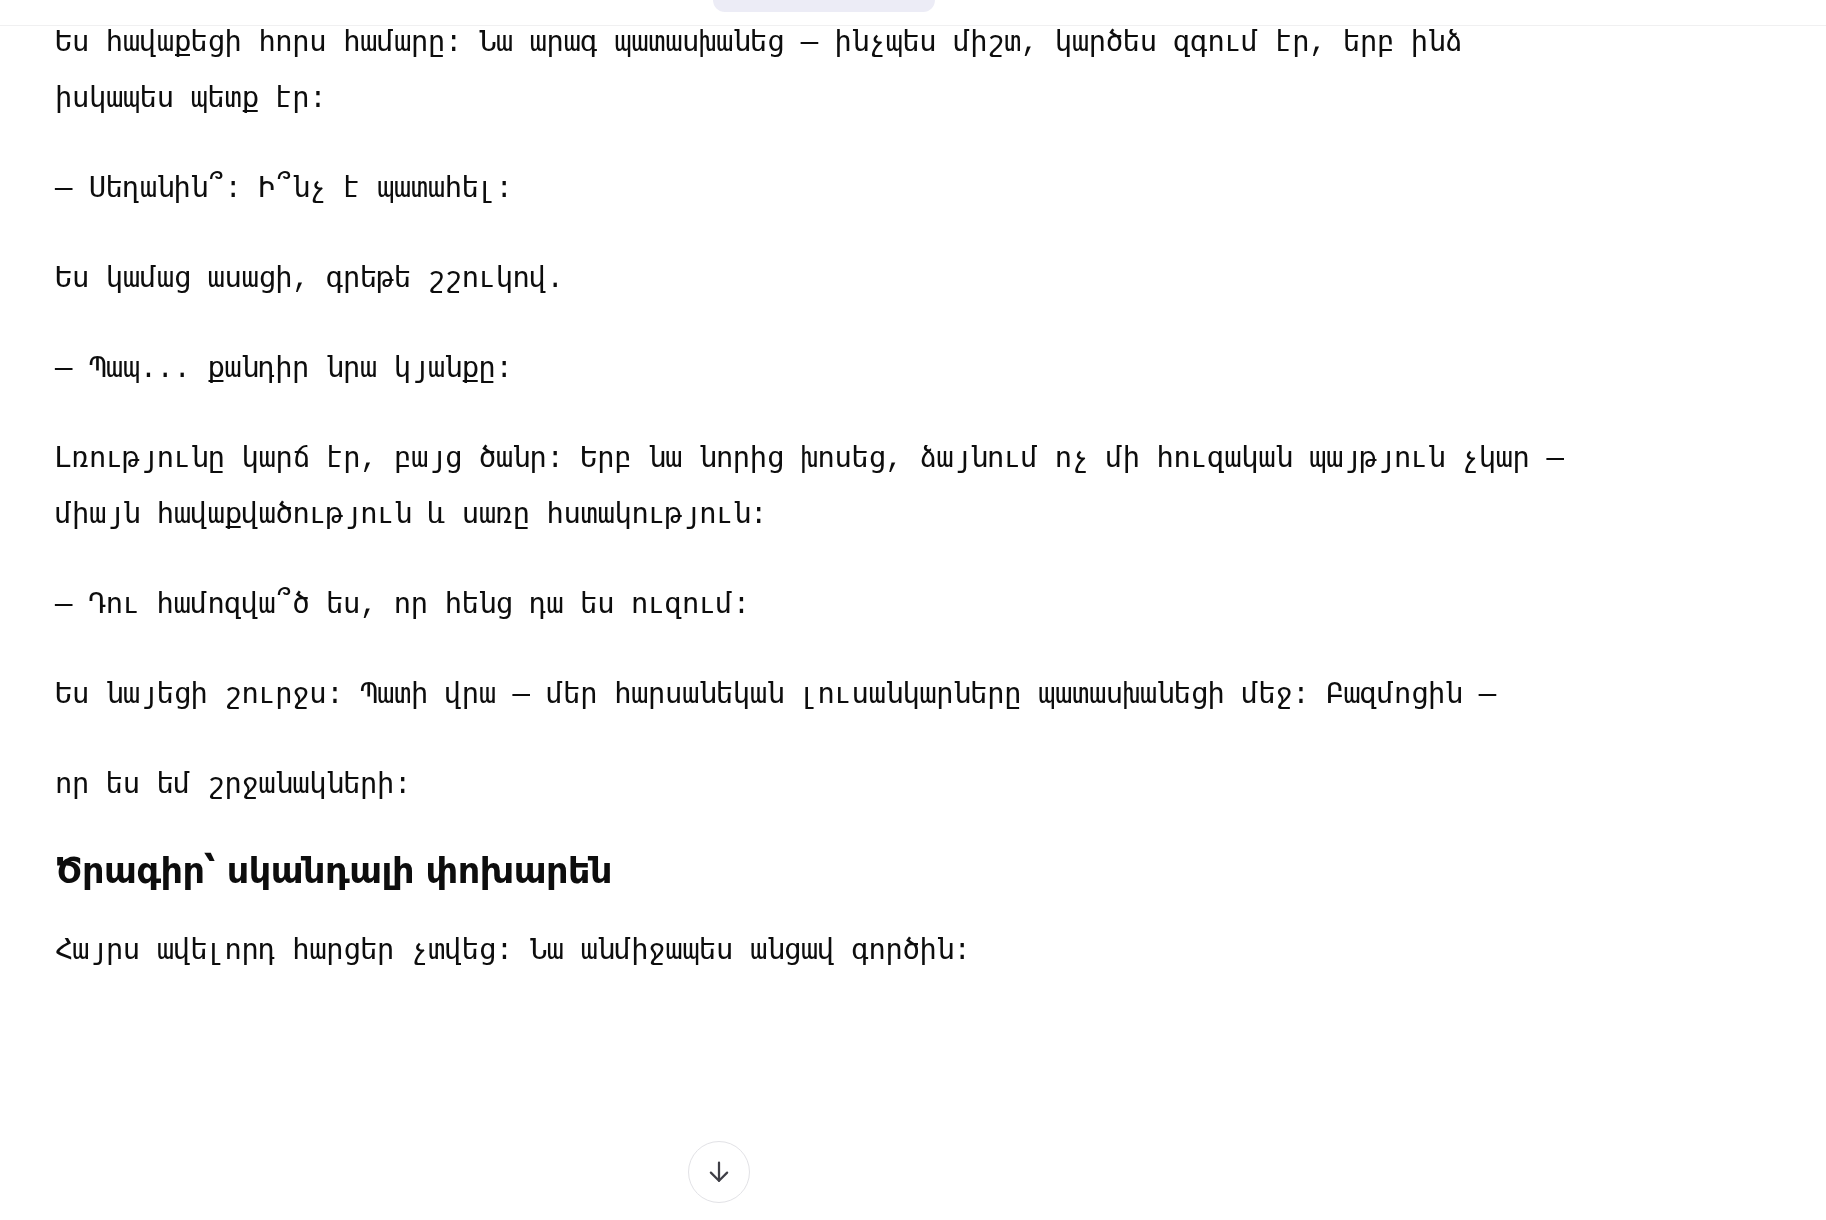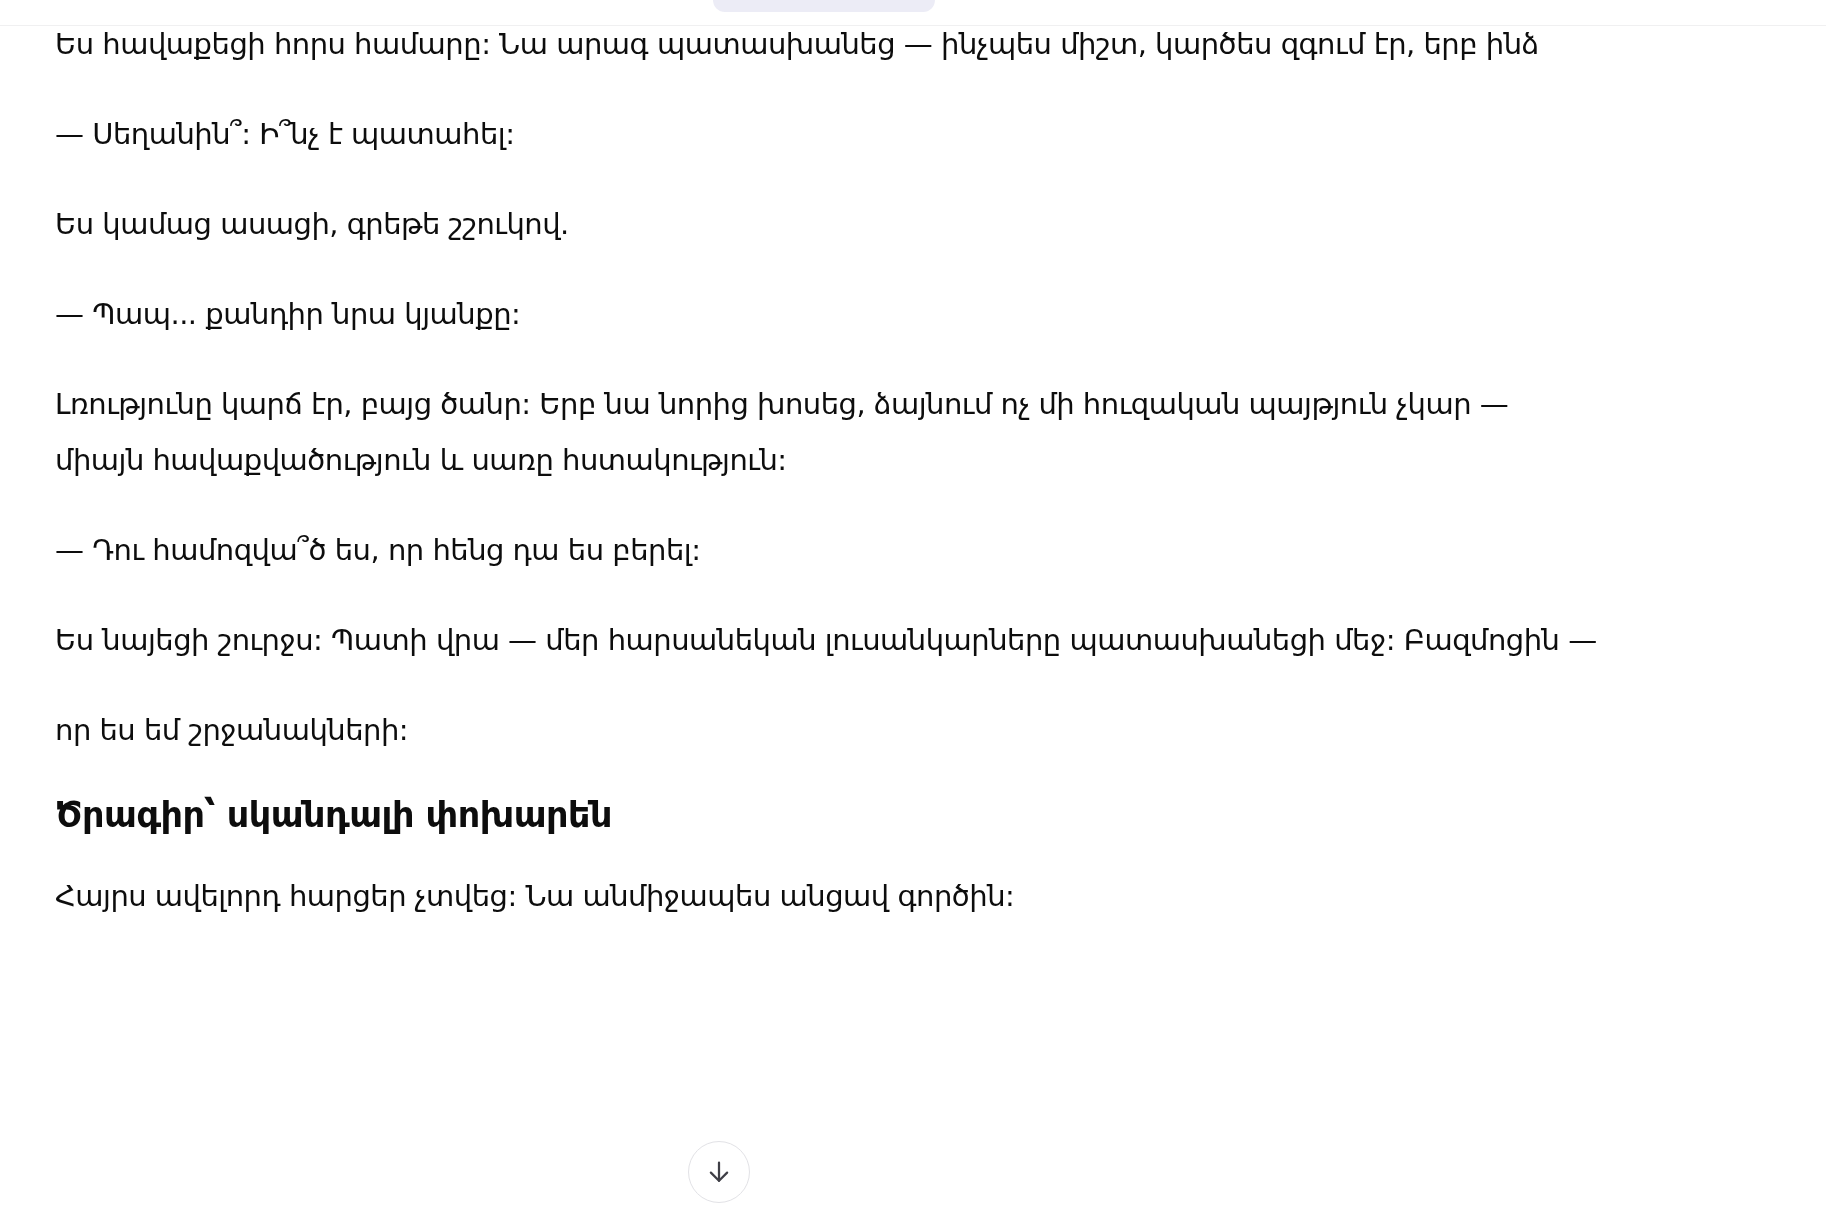--- a/index.html
+++ b/index.html
@@ -34,20 +34,21 @@
     position: absolute;
     left: 55px;
     top: 16px;
     width: 1700px;
   }
   .para {
     margin: 0 0 34px 0;
     font-size: 29px;
     font-weight: normal;
     letter-spacing: -0.5px;
+    font-family: Liberation Mono, monospace;
   }
   .para .line {
     display: block;
     line-height: 56px;
     white-space: nowrap;
   }
   .heading {
     margin: 6px 0 30px 0;
     font-size: 35px;
     font-weight: bold;
@@ -80,36 +81,37 @@
 </style>
 </head>
 <body>
 
 <div class="top-pill"></div>
 <div class="header-divider"></div>
 
 <div class="content-column">
     <p class="para">
       <span class="line">Ես հավաքեցի հորս համարը: Նա արագ պատասխանեց — ինչպես միշտ, կարծես զգում էր, երբ ինձ</span>
+      <span class="line">իսկապես պետք էր:</span>
     </p>
     <p class="para">
       <span class="line">— Սեղանին՞: Ի՞նչ է պատահել:</span>
     </p>
     <p class="para">
       <span class="line">Ես կամաց ասացի, գրեթե շշուկով.</span>
     </p>
     <p class="para">
       <span class="line">— Պապ... քանդիր նրա կյանքը:</span>
     </p>
     <p class="para">
       <span class="line">Լռությունը կարճ էր, բայց ծանր: Երբ նա նորից խոսեց, ձայնում ոչ մի հուզական պայթյուն չկար —</span>
       <span class="line">միայն հավաքվածություն և սառը հստակություն:</span>
     </p>
     <p class="para">
-      <span class="line">— Դու համոզվա՞ծ ես, որ հենց դա ես բերել:</span>
+      <span class="line">— Դու համոզվա՞ծ ես, որ հենց դա ես ուզում:</span>
     </p>
     <p class="para">
       <span class="line">Ես նայեցի շուրջս: Պատի վրա — մեր հարսանեկան լուսանկարները պատասխանեցի մեջ: Բազմոցին —</span>
     </p>
     <p class="para">
       <span class="line">որ ես եմ շրջանակների:</span>
     </p>
     <h3 class="heading">
       <span class="line">Ծրագիր՝ սկանդալի փոխարեն</span>
     </h3>

